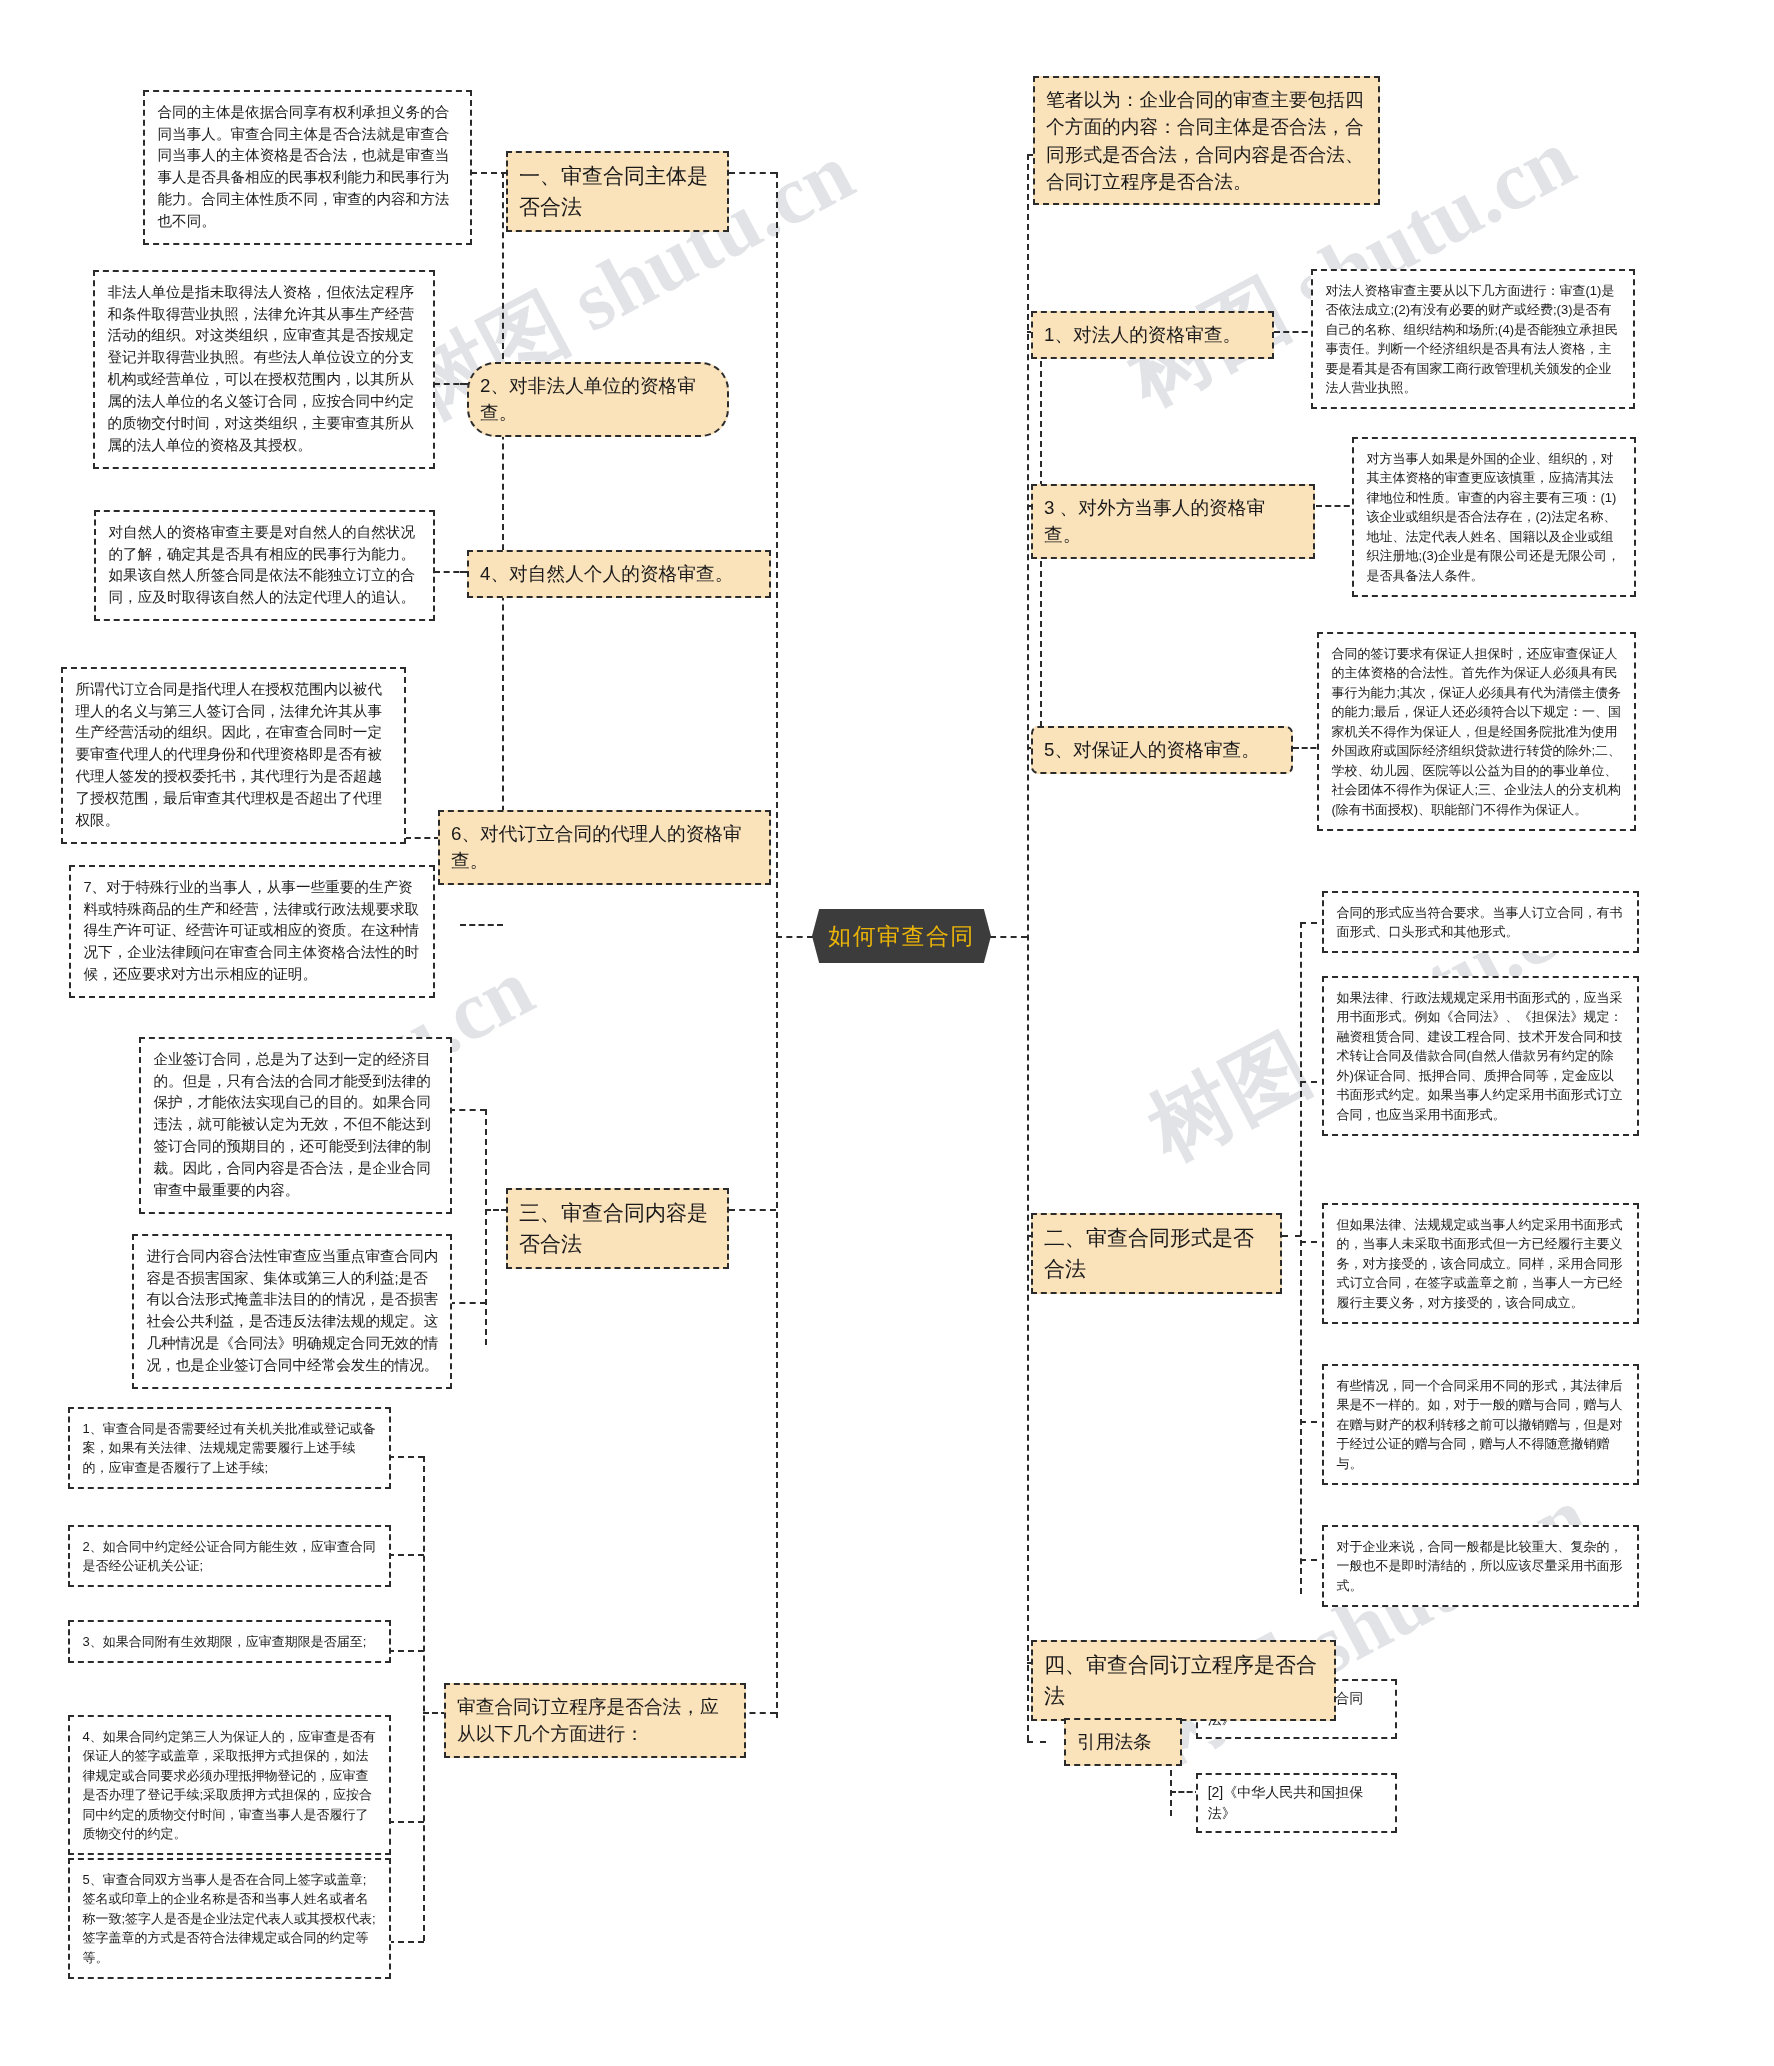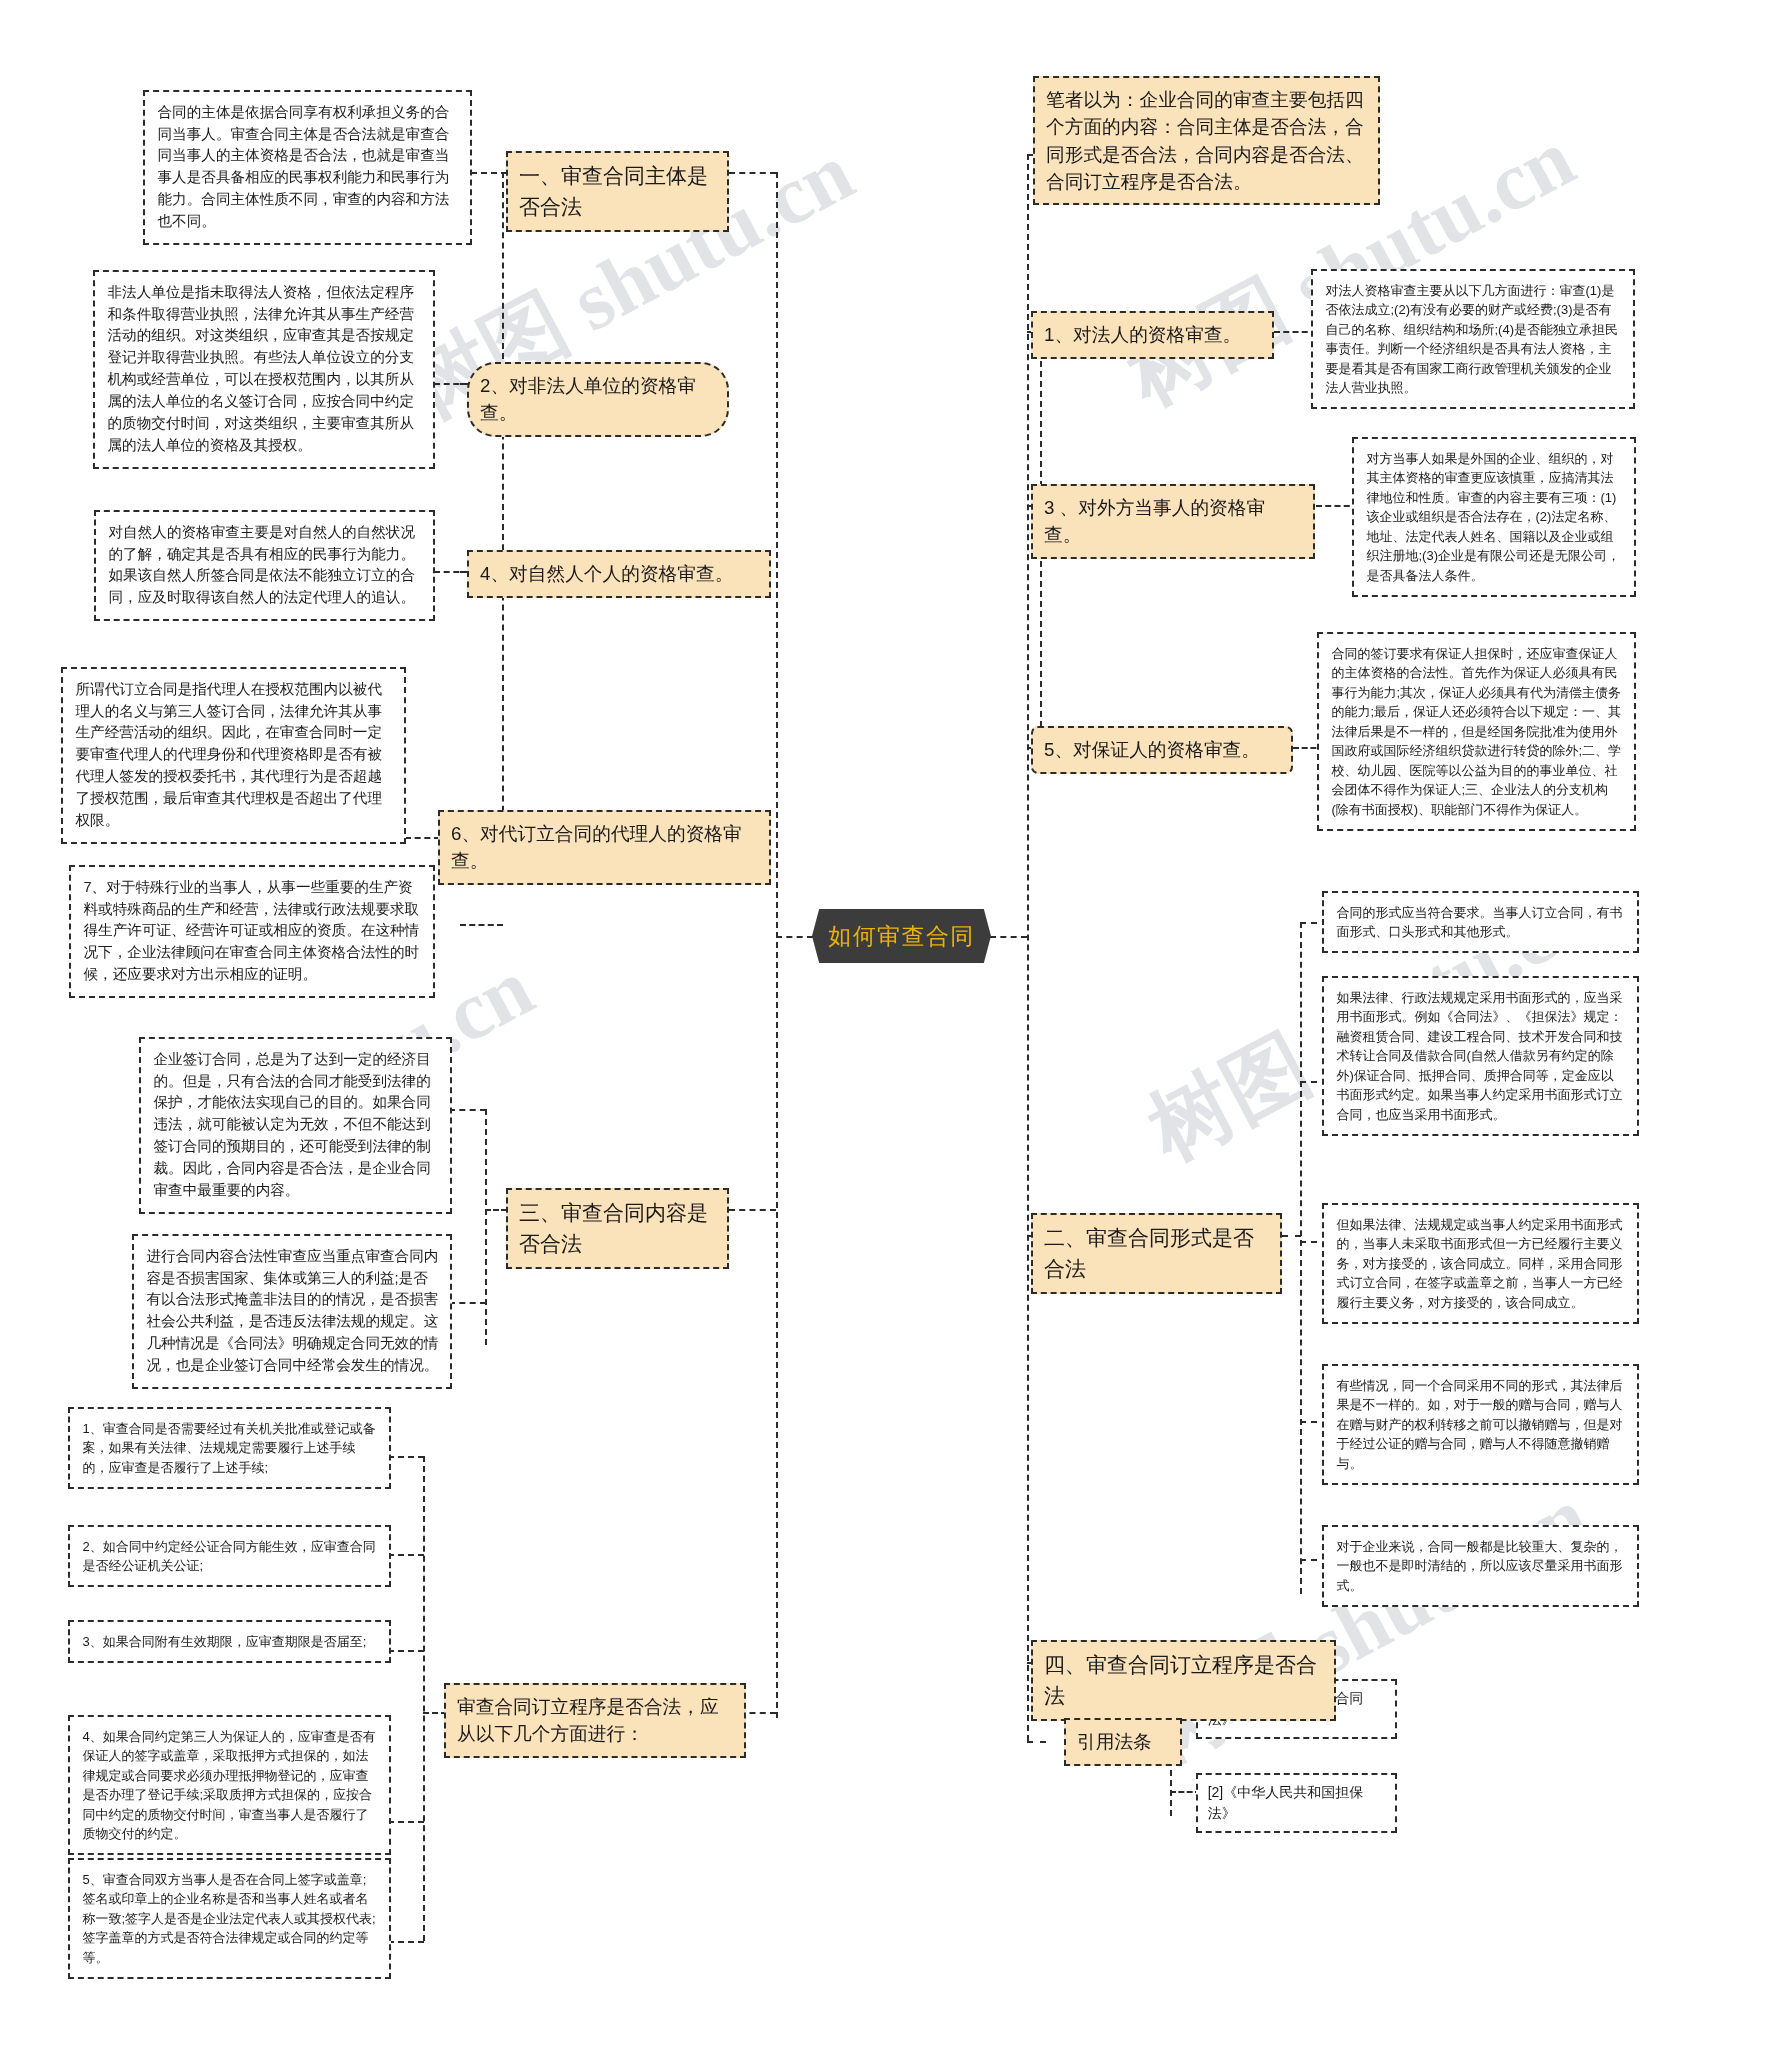--- a/index.html
+++ b/index.html
@@ -220,21 +220,21 @@
 <div class="node tiny" style="left:1352px; top:437px; width:284px;">
   <span>对方当事人如果是外国的企业、组织的，对其主体资格的审查更应该慎重，应搞清其法律地位和性质。审查的内容主要有三项：(1)该企业或组织是否合法存在，(2)法定名称、地址、法定代表人姓名、国籍以及企业或组织注册地;(3)企业是有限公司还是无限公司，是否具备法人条件。</span>
 </div>
 
 <div class="h-line" style="left:1027px; top:747px; width:28px;"></div>
 <div class="topic" style="left:1031px; top:726px; width:262px;border-radius:7px;">
   <span>5、对保证人的资格审查。</span>
 </div>
 <div class="h-line" style="left:1293px; top:747px; width:32px;"></div>
 <div class="node tiny" style="left:1317px; top:632px; width:319px;">
-  <span>合同的签订要求有保证人担保时，还应审查保证人的主体资格的合法性。首先作为保证人必须具有民事行为能力;其次，保证人必须具有代为清偿主债务的能力;最后，保证人还必须符合以下规定：一、其法律后果是不一样的，但是经国务院批准为使用外国政府或国际经济组织贷款进行转贷的除外;二、学校、幼儿园、医院等以公益为目的的事业单位、社会团体不得作为保证人;三、企业法人的分支机构(除有书面授权)、职能部门不得作为保证人。</span>
+  <span>合同的签订要求有保证人担保时，还应审查保证人的主体资格的合法性。首先作为保证人必须具有民事行为能力;其次，保证人必须具有代为清偿主债务的能力;最后，保证人还必须符合以下规定：一、国家机关不得作为保证人，但是经国务院批准为使用外国政府或国际经济组织贷款进行转贷的除外;二、学校、幼儿园、医院等以公益为目的的事业单位、社会团体不得作为保证人;三、企业法人的分支机构(除有书面授权)、职能部门不得作为保证人。</span>
 </div>
 
 <div class="h-line" style="left:1027px; top:1235px; width:19.4px;"></div>
 <div class="topic big" style="left:1031px; top:1213px; width:251px;">
   <span>二、审查合同形式是否合法</span>
 </div>
 
 <div class="v-line" style="left:1300px; top:922px; height:672px;"></div>
 <div class="h-line" style="left:1282px; top:1235px; width:19.4px;"></div>
 

